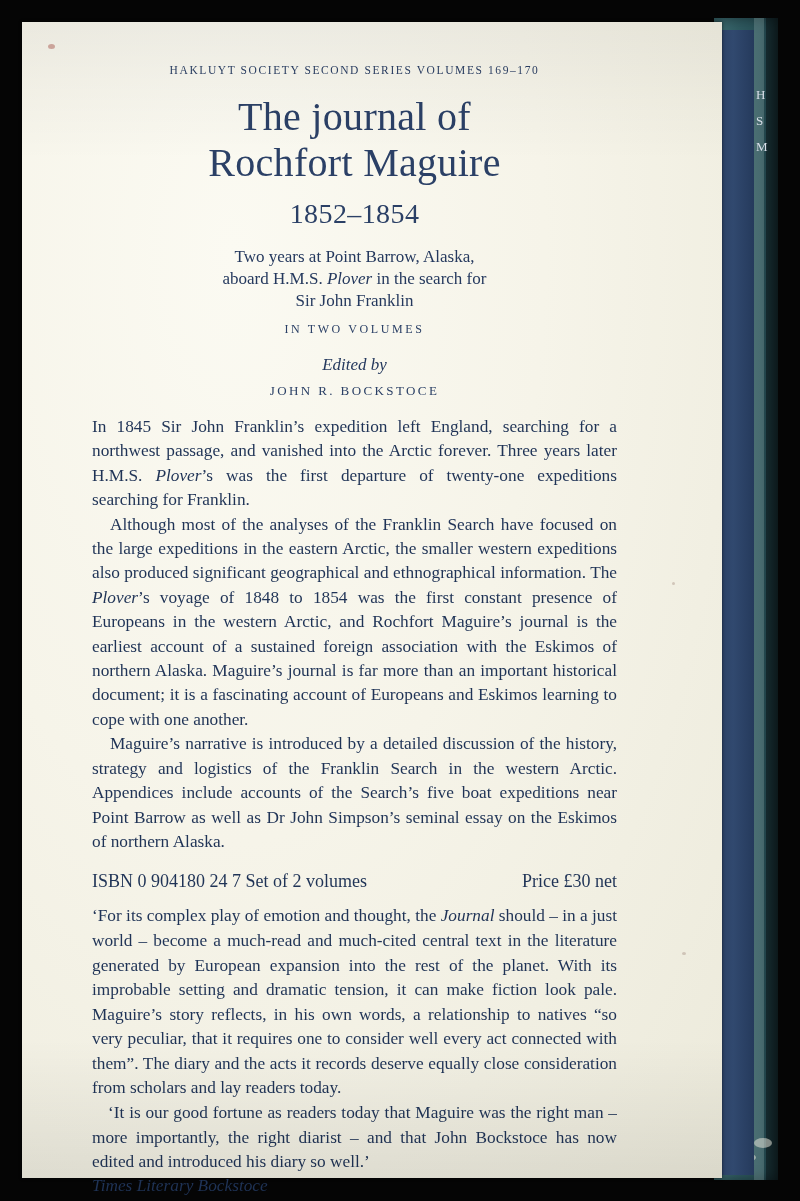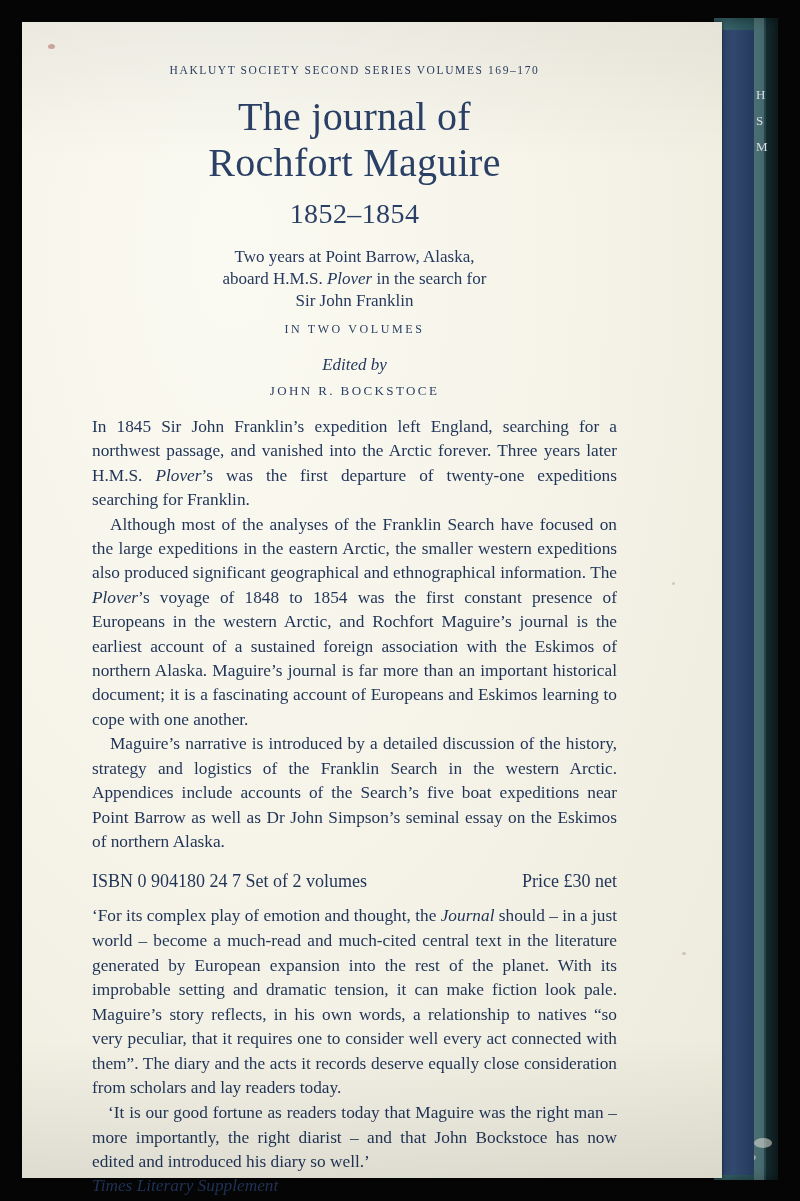--- a/index.html
+++ b/index.html
@@ -271,18 +271,18 @@
 
         <div class="isbnrow">
           <span>ISBN 0 904180 24 7 Set of 2 volumes</span>
           <span>Price £30 net</span>
         </div>
 
         <div class="quote">
           <p>‘For its complex play of emotion and thought, the <i>Journal</i> should – in a just world – become a much-read and much-cited central text in the literature generated by European expansion into the rest of the planet. With its improbable setting and dramatic tension, it can make fiction look pale. Maguire’s story reflects, in his own words, a relationship to natives “so very peculiar, that it requires one to consider well every act connected with them”. The diary and the acts it records deserve equally close consideration from scholars and lay readers today.</p>
           <p>‘It is our good fortune as readers today that Maguire was the right man – more importantly, the right diarist – and that John Bockstoce has now edited and introduced his diary so well.’</p>
         </div>
-        <div class="source">Times Literary Supplement</div>
+        <div class="source">Times Literary Bockstoce</div>
 
       </div>
     </div>
   </div>
 </div>
 
 </body></html>

